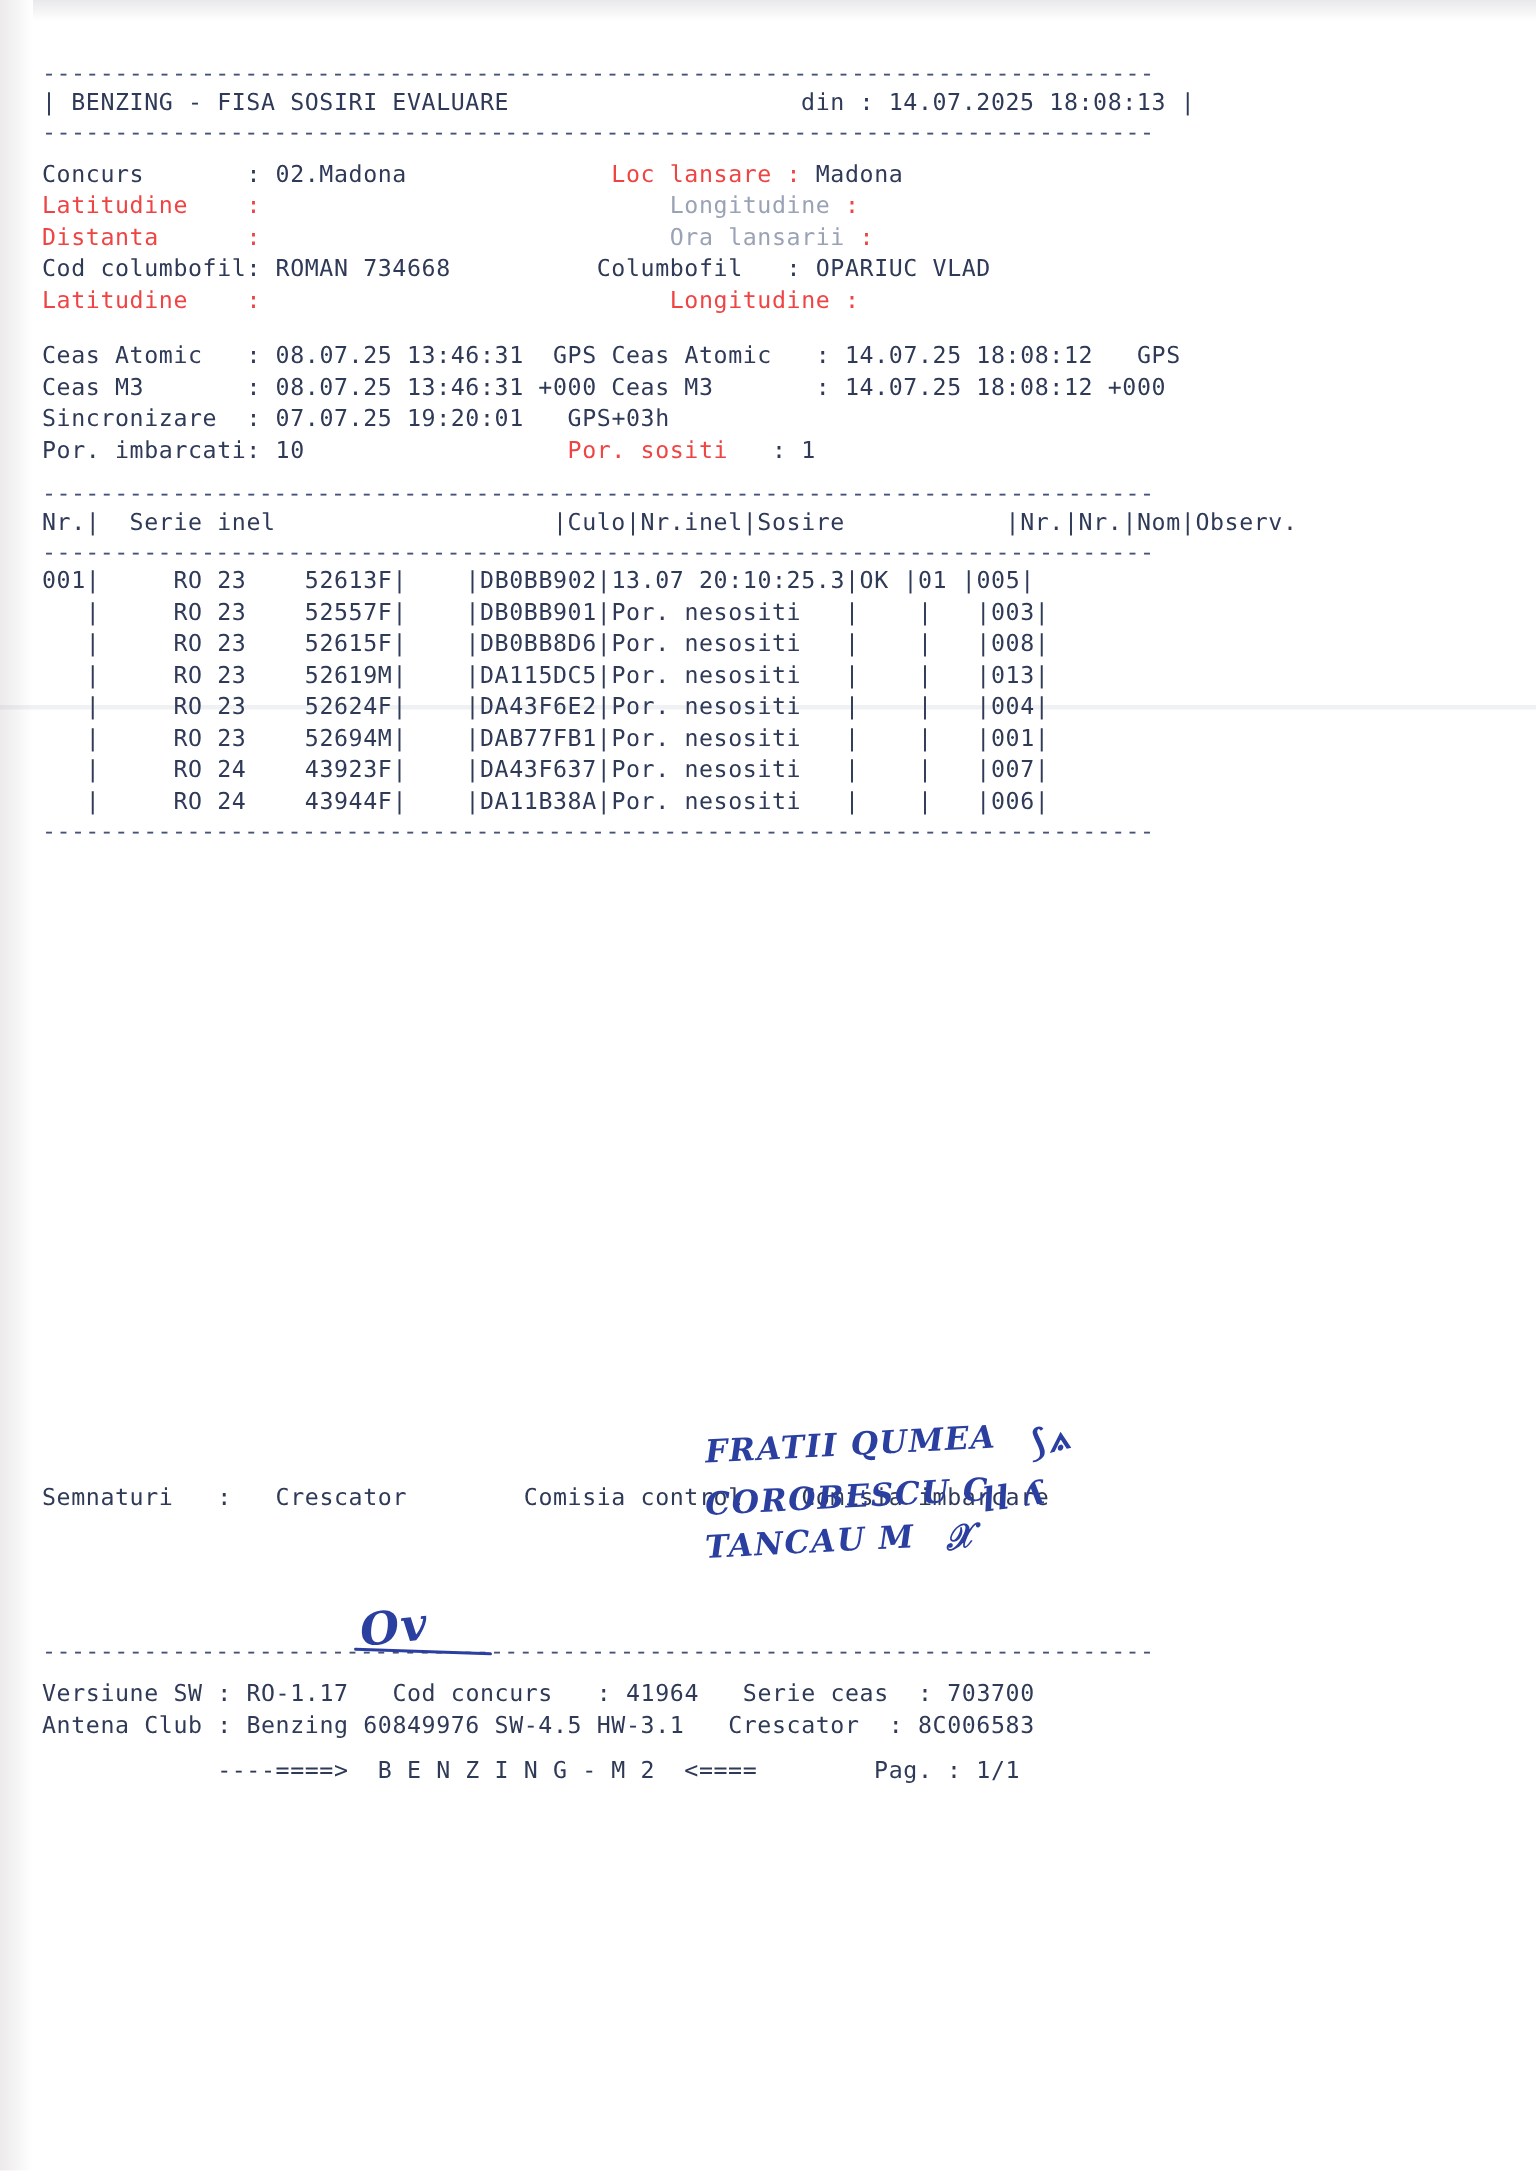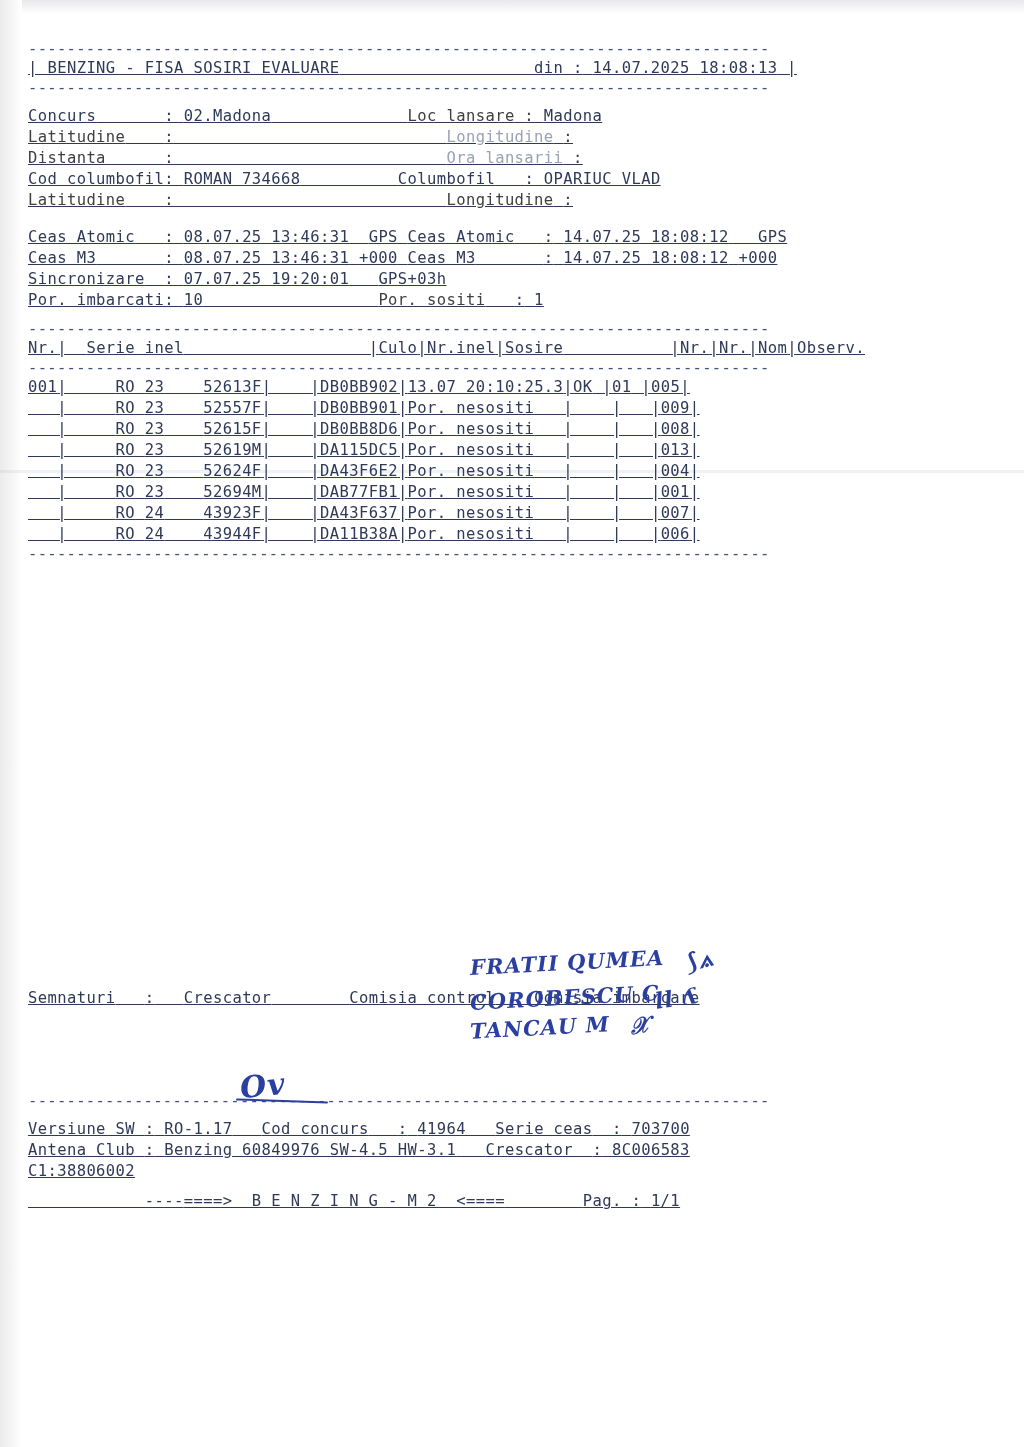--- a/index.html
+++ b/index.html
@@ -52,22 +52,22 @@
   }
   .dashline {
     white-space: pre;
     color: #46527a;
     font-size: 15.5px;
     line-height: 18px;
     letter-spacing: 0.3px;
     overflow: hidden;
     height: 18px;
   }
-  .row { white-space: pre; text-decoration: underline; }
-  .faint { color: #404040; }
+  .row { white-space: pre; }
+  .faint { color: #ef4444; }
   .vfaint { color: #9aa2b6; }
   .gap-sm { height: 9px; }
   .gap-md { height: 16px; }
 
   
   .sig-area {
     position: absolute;
     left: 0; top: 0; width: 1024px; height: 1447px;
     pointer-events: none;
   }
@@ -143,21 +143,21 @@
     <div class="dashline">-----------------------------------------------------------------------------</div>
 
     <div class="row"><span>Nr.</span><span class="mono">|  </span><span>Serie inel</span><span class="mono">                   |</span><span>Culo</span><span class="mono">|</span><span>Nr.inel</span><span class="mono">|</span><span>Sosire</span><span class="mono">           |</span><span>Nr.</span><span class="mono">|</span><span>Nr.</span><span class="mono">|</span><span>Nom</span><span class="mono">|</span><span>Observ.</span></div>
 
 
     <div class="dashline">-----------------------------------------------------------------------------</div>
 
     <div>
       <div class="row"><span>001</span><span class="mono">|     </span><span>RO</span><span class="mono"> </span><span>23</span><span class="mono">    </span><span>52613F</span><span class="mono">|    |</span><span>DB0BB902</span><span class="mono">|</span><span>13.07 20:10:25.3</span><span class="mono">|</span><span>OK</span><span class="mono"> |</span><span>01</span><span class="mono"> |</span><span>005</span><span class="mono">|</span><span></span></div>
 
-      <div class="row"><span class="mono">   |     </span><span>RO</span><span class="mono"> </span><span>23</span><span class="mono">    </span><span>52557F</span><span class="mono">|    |</span><span>DB0BB901</span><span class="mono">|</span><span>Por. nesositi</span><span class="mono">   |    |   |</span><span>009</span><span class="mono">|</span></div>
+      <div class="row"><span class="mono">   |     </span><span>RO</span><span class="mono"> </span><span>23</span><span class="mono">    </span><span>52557F</span><span class="mono">|    |</span><span>DB0BB901</span><span class="mono">|</span><span>Por. nesositi</span><span class="mono">   |    |   |</span><span>003</span><span class="mono">|</span></div>
 
 
       <div class="row"><span class="mono">   |     </span><span>RO</span><span class="mono"> </span><span>23</span><span class="mono">    </span><span>52615F</span><span class="mono">|    |</span><span>DB0BB8D6</span><span class="mono">|</span><span>Por. nesositi</span><span class="mono">   |    |   |</span><span>008</span><span class="mono">|</span></div>
 
       <div class="row"><span class="mono">   |     </span><span>RO</span><span class="mono"> </span><span>23</span><span class="mono">    </span><span>52619M</span><span class="mono">|    |</span><span>DA115DC5</span><span class="mono">|</span><span>Por. nesositi</span><span class="mono">   |    |   |</span><span>013</span><span class="mono">|</span></div>
 
       <div class="row"><span class="mono">   |     </span><span>RO</span><span class="mono"> </span><span>23</span><span class="mono">    </span><span>52624F</span><span class="mono">|    |</span><span>DA43F6E2</span><span class="mono">|</span><span>Por. nesositi</span><span class="mono">   |    |   |</span><span>004</span><span class="mono">|</span></div>
 
       <div class="row"><span class="mono">   |     </span><span>RO</span><span class="mono"> </span><span>23</span><span class="mono">    </span><span>52694M</span><span class="mono">|    |</span><span>DAB77FB1</span><span class="mono">|</span><span>Por. nesositi</span><span class="mono">   |    |   |</span><span>001</span><span class="mono">|</span></div>
 
@@ -175,21 +175,20 @@
     <div class="row"><span>Semnaturi</span><span class="mono">   </span><span>:</span><span class="mono">   </span><span>Crescator</span><span class="mono">        </span><span>Comisia control</span><span class="mono">    </span><span>Comisia imbarcare</span></div>
   </div>
 
   <div class="doc" style="top:1092px;">
     <div class="dashline">-----------------------------------------------------------------------------</div>
     <div class="gap-sm"></div>
     <div class="row"><span>Versiune SW</span><span class="mono"> </span><span>:</span><span class="mono"> </span><span>RO-1.17</span><span class="mono">   </span><span>Cod concurs</span><span class="mono">   </span><span>:</span><span class="mono"> </span><span>41964</span><span class="mono">   </span><span>Serie ceas</span><span class="mono">  </span><span>:</span><span class="mono"> </span><span>703700</span></div>
 
     <div class="row"><span>Antena Club</span><span class="mono"> </span><span>:</span><span class="mono"> </span><span>Benzing 60849976 SW-4.5 HW-3.1</span><span class="mono">   </span><span>Crescator</span><span class="mono">  </span><span>:</span><span class="mono"> </span><span>8C006583</span></div>
 
-    <div class="row"><span>C1:38806002</span></div>
 
     <div class="gap-sm"></div>
 
     <div class="row"><span class="mono">            ----</span><span>====&gt;  B E N Z I N G - M 2  &lt;====</span><span class="mono">        </span><span>Pag. :</span><span class="mono"> </span><span>1/1</span></div>
   </div>
 </div>
 
 <div class="sig-area">
   <div class="handwriting hw1">FRATII QUMEA</div>
   <div class="handwriting hw2">COROBESCU C</div>

